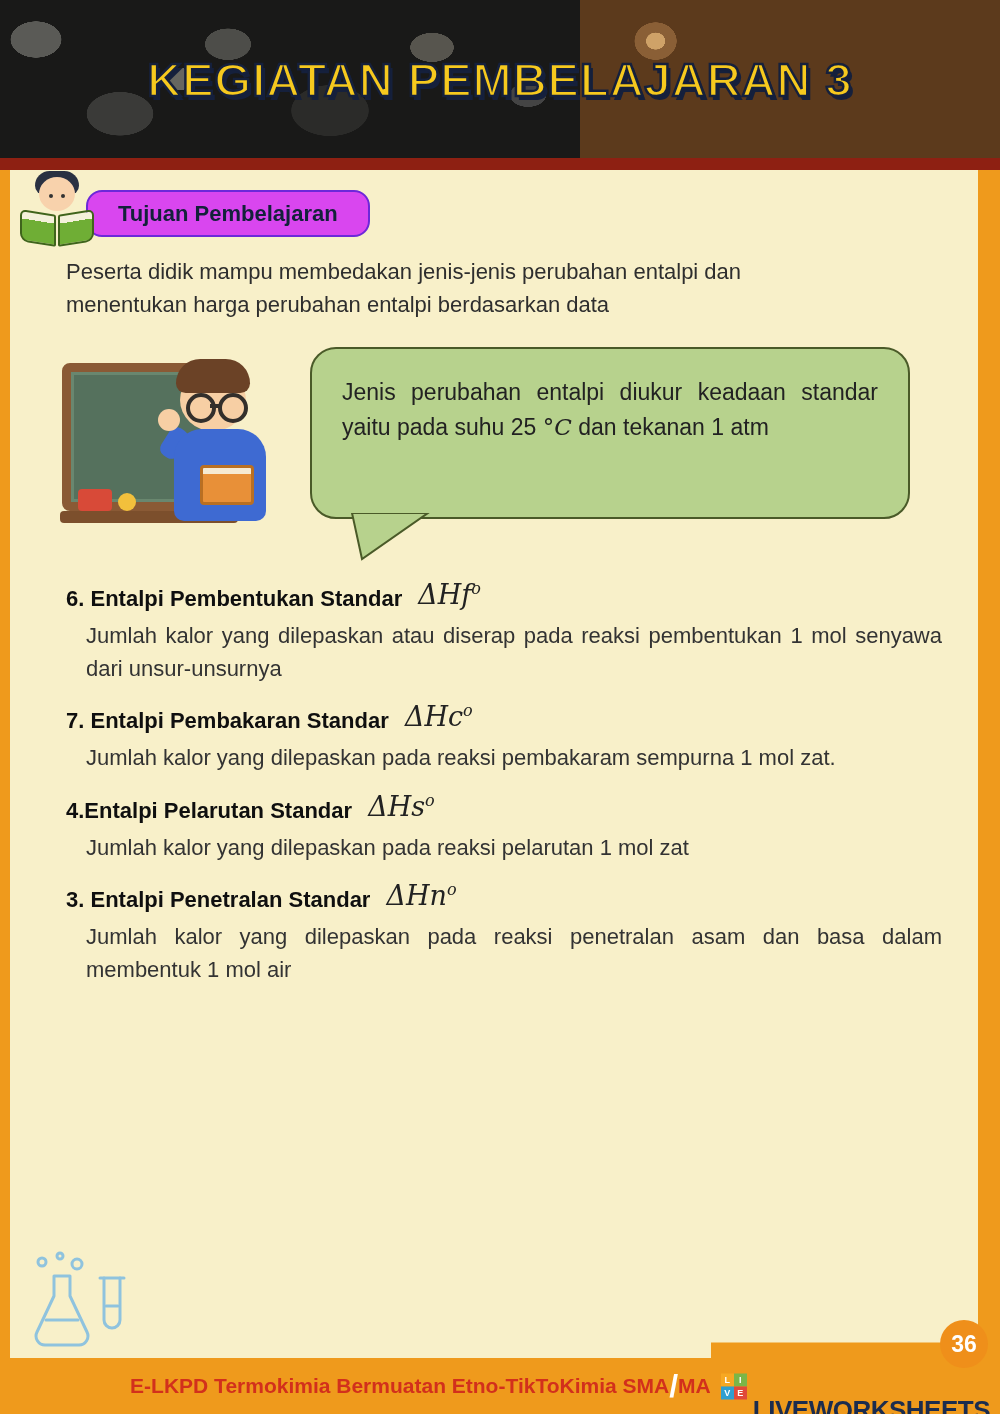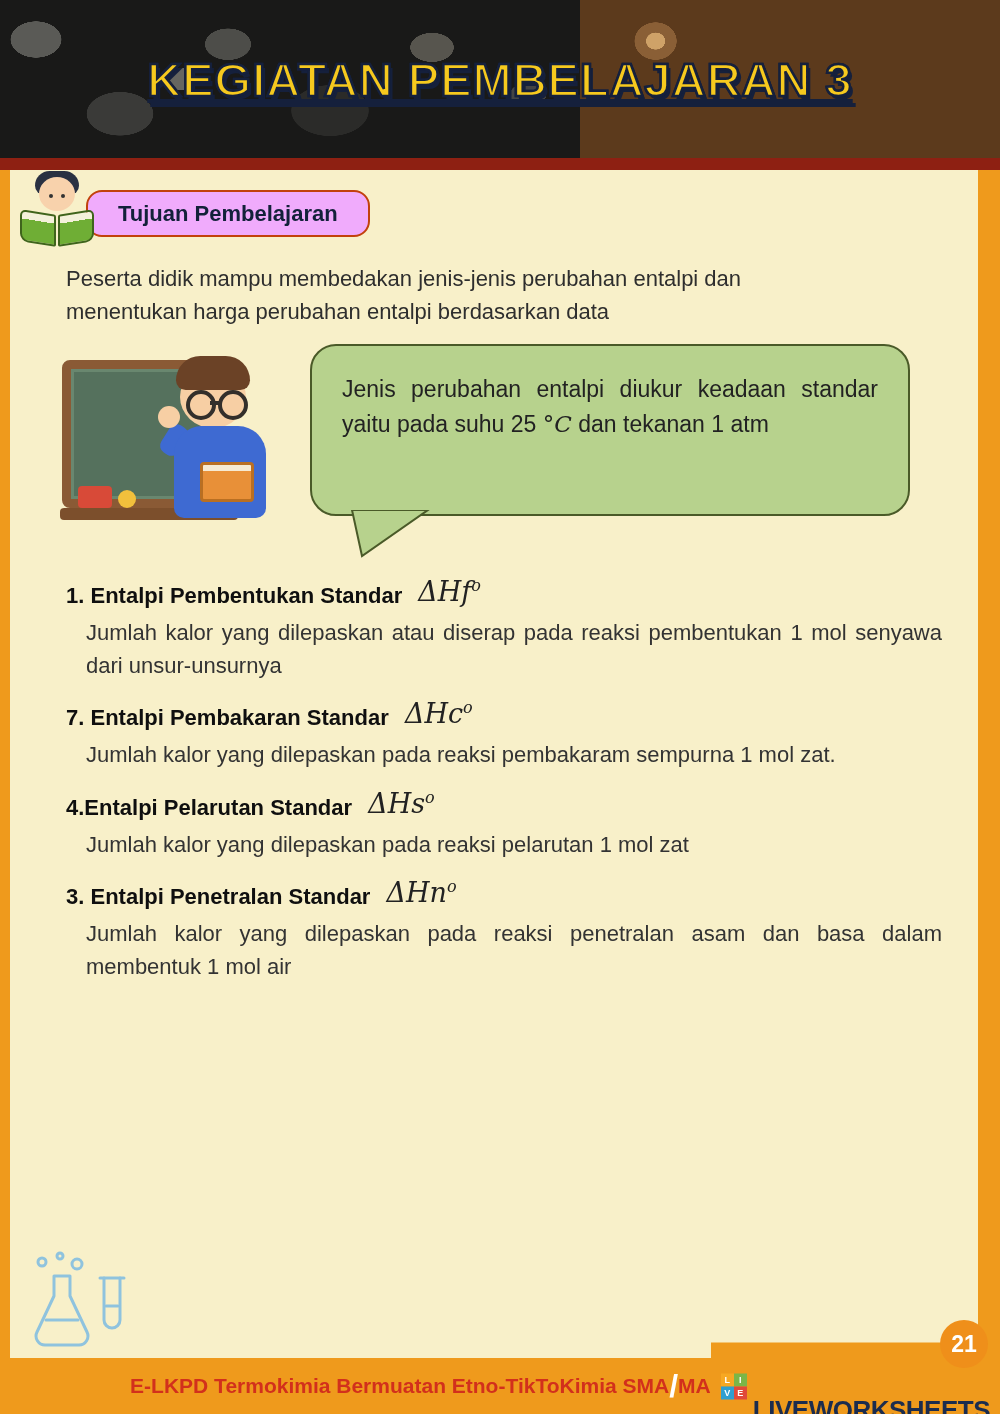--- a/index.html
+++ b/index.html
@@ -16,50 +16,50 @@
     radial-gradient(36px 24px at 72% 30%, #57554e 0 60%, transparent 61%),
     radial-gradient(30px 20px at 88% 60%, #444444 0 60%, transparent 61%),
     radial-gradient(26px 18px at 30% 50%, #666660 0 60%, transparent 61%),
     #191918;}
   .wood{position:absolute;right:0;top:0;width:42%;height:100%;background:
     radial-gradient(36px 32px at 18% 26%, #cfa268 0 26%, #8a5f36 27% 58%, #5c3a1c 59% 100%),
     radial-gradient(42px 38px at 58% 72%, #d4a96e 0 24%, #916740 25% 56%, #5c3a1c 57% 100%),
     repeating-linear-gradient(100deg, #7d5530 0 26px, #593a1e 26px 34px, #956846 34px 60px, #492d14 60px 68px);}
   .banner-title{position:absolute;left:0;right:0;top:52px;text-align:center;z-index:3;margin:0;
     font-size:47px;font-weight:bold;letter-spacing:1px;color:#f6c91e;
-    -webkit-text-stroke:2.5px #15203c;text-shadow:3px 4px 0 #15203c;text-decoration:underline;}
+    -webkit-text-stroke:2.5px #15203c;text-shadow:3px 4px 0 #15203c;}
   .red-stripe{position:absolute;top:158px;left:0;width:100%;height:12px;background:#8e2012;}
   .edge-left{position:absolute;top:170px;left:0;width:10px;bottom:0;background:#ef9a1c;}
   .edge-right{position:absolute;top:170px;right:0;width:22px;bottom:0;background:#ef9a1c;}
 
   
   .content{position:absolute;top:170px;left:10px;right:22px;bottom:56px;box-sizing:border-box;padding:12px 26px 0 50px;}
   .heading-row{position:relative;margin-left:26px;height:48px;}
   .heading-row.first{margin-top:8px;}
   .heading-row.second{margin-top:28px;}
   .pill{display:inline-block;box-sizing:border-box;height:47px;line-height:43px;padding:0 30px;
-    background:#f0abfc;border:2px solid #c2410c;border-radius:16px;
+    background:#d946ef;border:2px solid #6d28d9;border-radius:16px;
     font-size:22px;font-weight:bold;color:#13213a;}
 
   
   .boy-icon{position:absolute;left:-66px;top:-16px;width:74px;height:72px;}
   .boy-hair{position:absolute;left:15px;top:-3px;width:44px;height:24px;background:#2a3142;border-radius:22px 22px 14px 14px;}
   .boy-head{position:absolute;left:19px;top:3px;width:36px;height:34px;background:#f8d2ac;border-radius:50%;}
   .boy-eyes{position:absolute;left:29px;top:20px;width:4px;height:4px;background:#333;border-radius:50%;box-shadow:12px 0 0 #333;}
   .boy-book{position:absolute;left:0;bottom:2px;width:74px;height:34px;}
   .book-left,.book-right{position:absolute;bottom:0;width:36px;height:32px;border:2px solid #3f641c;box-sizing:border-box;
     background:linear-gradient(#f4f1da 0 7px,#6fae35 7px);}
   .book-left{left:0;border-radius:6px 2px 2px 8px;transform:skewY(9deg);}
   .book-right{right:0;border-radius:2px 6px 8px 2px;transform:skewY(-9deg);}
 
   .para{color:#2e2e2e;}
-  .tujuan-body{margin:24px 0 0 6px;font-size:22px;line-height:1.5;max-width:700px;}
-
-  
-  .teacher-row{display:flex;margin-top:16px;align-items:flex-start;}
+  .tujuan-body{margin:17px 0 0 6px;font-size:22px;line-height:1.5;max-width:700px;}
+
+  
+  .teacher-row{display:flex;margin-top:26px;align-items:flex-start;}
   .teacher{position:relative;width:240px;height:220px;flex:none;}
   .board{position:absolute;left:2px;top:16px;width:162px;height:148px;box-sizing:border-box;background:#55715d;border:9px solid #8a5a35;border-radius:8px;box-shadow:inset 0 0 0 3px #69876f;}
   .board-ledge{position:absolute;left:0;top:164px;width:178px;height:12px;background:#7c4f2c;border-radius:4px;}
   .red-box{position:absolute;left:18px;top:142px;width:34px;height:22px;background:#d84a38;border-radius:4px;z-index:2;}
   .yellow-ball{position:absolute;left:58px;top:146px;width:18px;height:18px;background:#f2c03c;border-radius:50%;z-index:2;}
   .t-hair{position:absolute;left:116px;top:12px;width:74px;height:34px;background:#6b4226;border-radius:40px 40px 16px 16px;z-index:3;}
   .t-head{position:absolute;left:120px;top:22px;width:66px;height:62px;background:#f7cfa4;border-radius:50%;z-index:2;}
   .t-glasses{position:absolute;left:126px;top:46px;width:22px;height:22px;border:4px solid #332f2b;border-radius:50%;z-index:4;}
   .t-glasses::before{content:"";position:absolute;left:20px;top:7px;width:10px;height:4px;background:#332f2b;}
   .t-glasses::after{content:"";position:absolute;left:28px;top:-4px;width:22px;height:22px;border:4px solid #332f2b;border-radius:50%;}
@@ -153,21 +153,21 @@
         </div>
         <svg class="bubble-tail" width="84" height="50" viewBox="0 0 84 50">
           <polygon points="4,0 80,0 14,46" fill="#b7d28d" stroke="#4a5a28" stroke-width="2"></polygon>
         </svg>
       </div>
     </div>
 
 
     <div class="entalpi-item">
       <div class="item-head">
-        <span>1. Entalpi Pembentukan Standar</span>
+        <span>6. Entalpi Pembentukan Standar</span>
         <span class="sym"><span>ΔHf</span><sup>o</sup></span>
       </div>
       <p class="item-desc justify">Jumlah kalor yang dilepaskan atau diserap pada reaksi pembentukan 1 mol senyawa dari unsur-unsurnya</p>
     </div>
 
 
     <div class="entalpi-item gap">
       <div class="item-head">
         <span>7. Entalpi Pembakaran Standar</span>
         <span class="sym"><span>ΔHc</span><sup>o</sup></span>
@@ -197,21 +197,21 @@
     <circle cx="26" cy="14" r="4"></circle>
     <circle cx="44" cy="8" r="3"></circle>
     <circle cx="61" cy="16" r="5"></circle>
     <path d="M38 28 h16 v20 l17 36 a9 9 0 0 1 -8 13 H29 a9 9 0 0 1 -8 -13 l17 -36 z"></path>
     <path d="M30 72 h32"></path>
     <path d="M88 30 v42 a8 8 0 0 0 16 0 V30"></path>
     <path d="M84 30 h24"></path>
     <path d="M90 58 h12"></path>
   </svg>
 
-  <div class="page-badge">21</div>
+  <div class="page-badge">36</div>
 
   <div class="footer">
     <p class="footer-text"><span>E-LKPD Termokimia Bermuatan Etno-TikToKimia SMA</span><span class="footer-slash">/</span><span>MA Fase F Kelas XI</span></p>
     <div class="lw-logo">
       <div class="lw-grid">
         <div class="lw-cell">L</div>
         <div class="lw-cell">I</div>
         <div class="lw-cell">V</div>
         <div class="lw-cell">E</div>
       </div>

